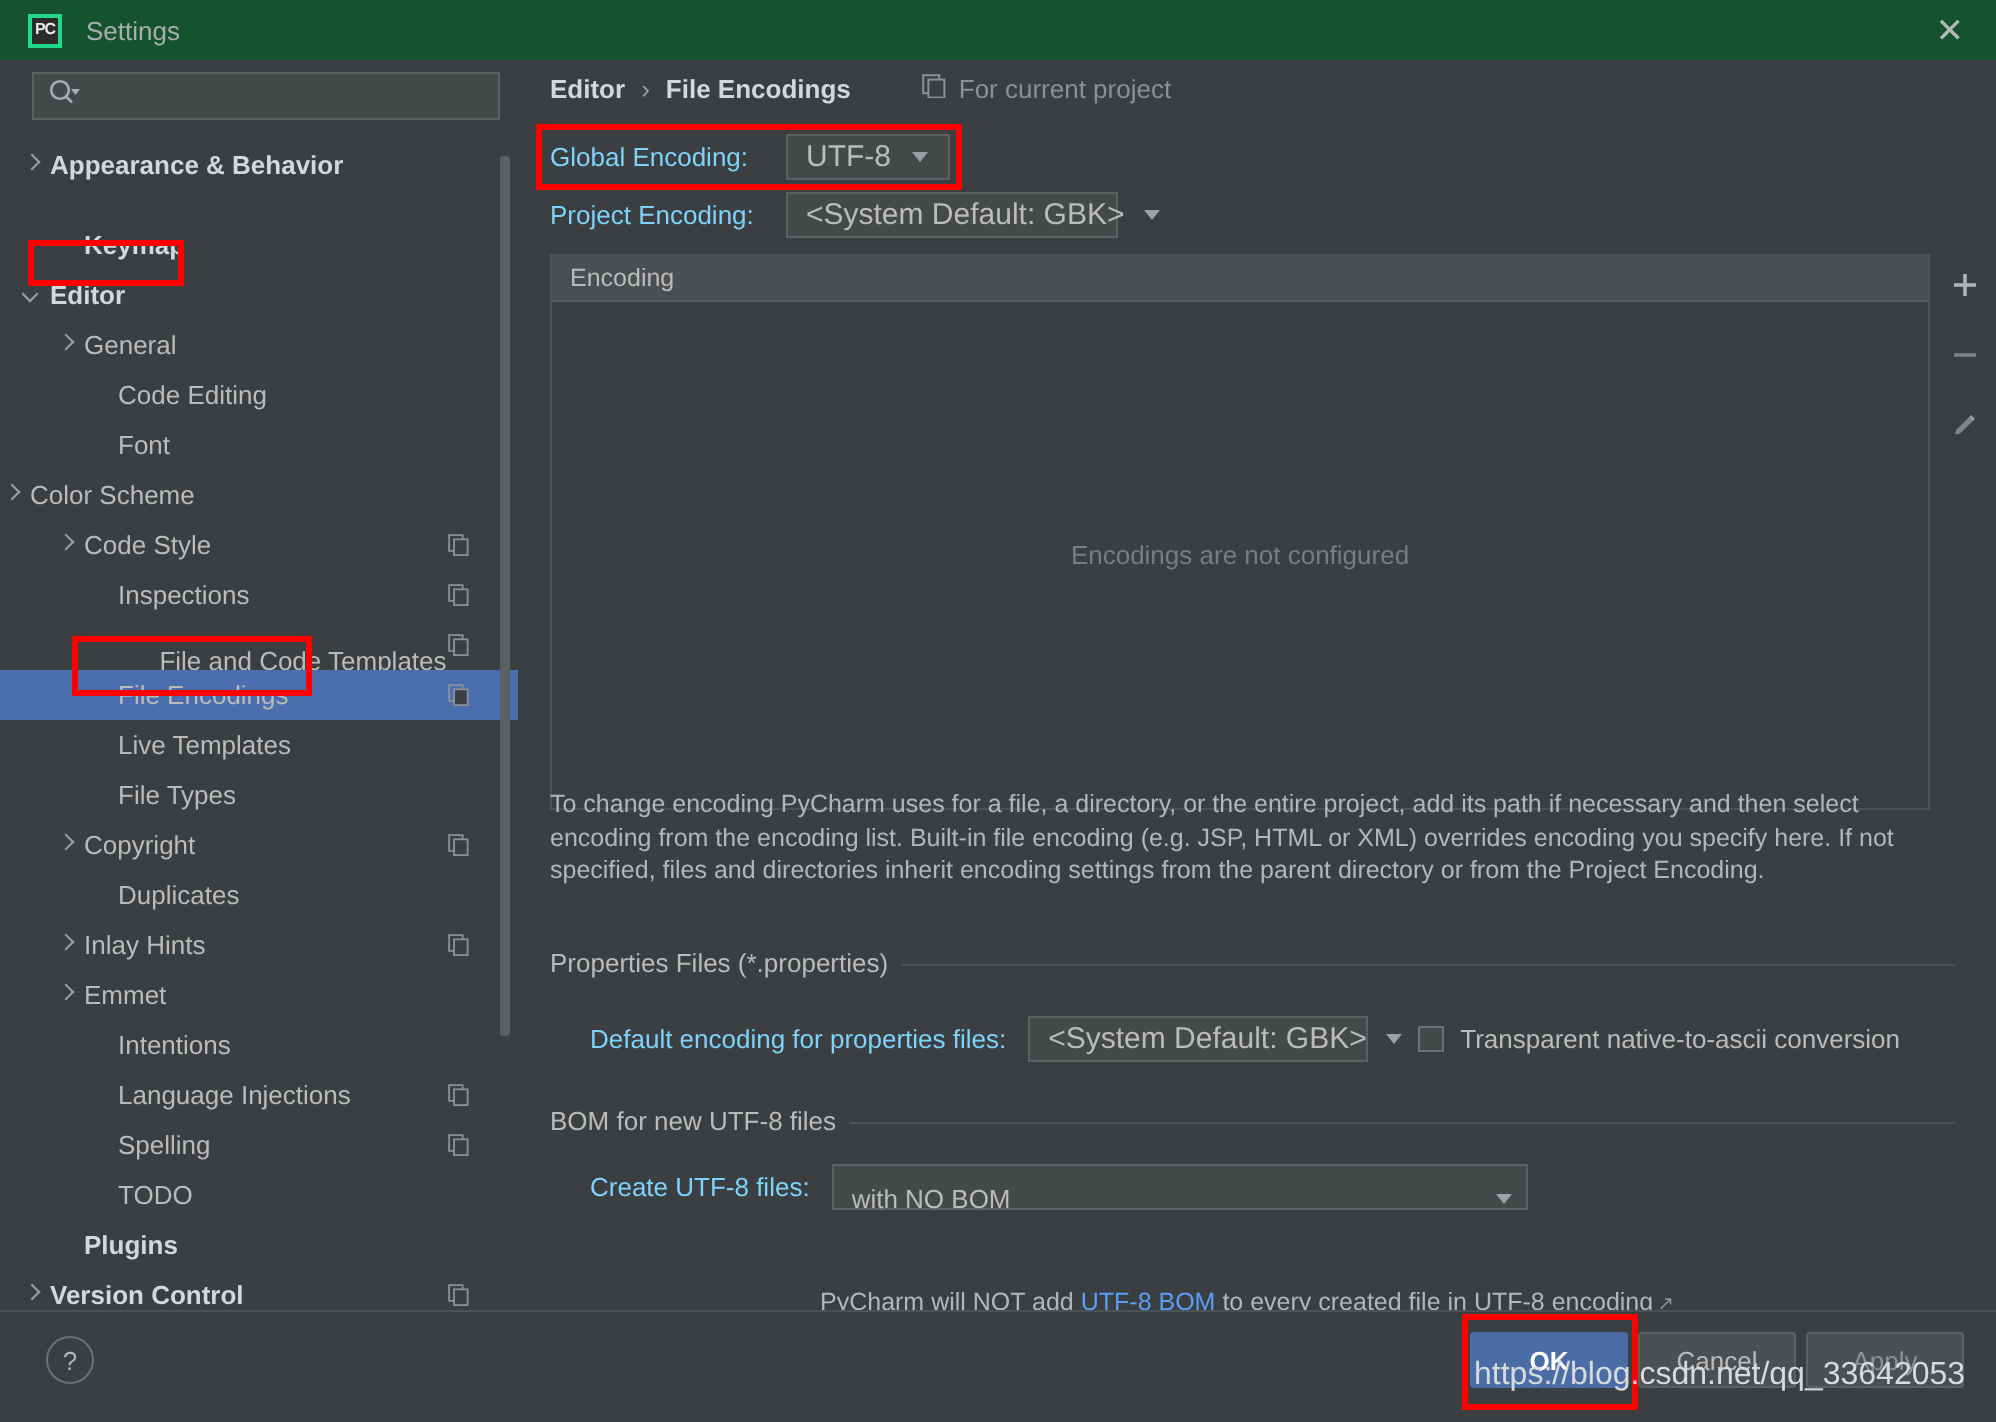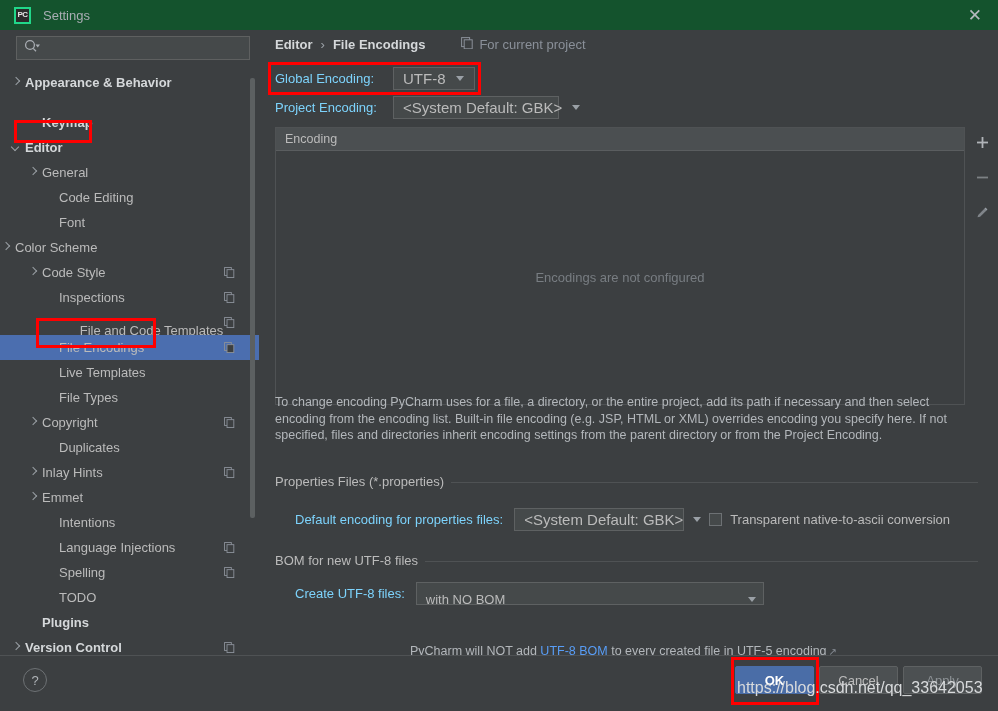--- a/index.html
+++ b/index.html
@@ -525,21 +525,21 @@
 
     <div class="row-field" style="left:36px; top:552px;">
       <span class="lbl" style="margin-right:11px;">Create UTF-8 files:</span>
       <span class="select-long">
         <span>with NO BOM</span>
         <span class="caret"></span>
       </span>
     </div>
 
     <div class="hint">
-      <span>PyCharm will NOT add </span><span class="link">UTF-8 BOM</span><span> to every created file in UTF-5 encoding</span><span class="ext-arrow">↗</span>
+      <span>PyCharm will NOT add </span><span class="link">UTF-8 BOM</span><span> to every created file in UTF-8 encoding</span><span class="ext-arrow">↗</span>
     </div>
 
   </div>
 </div>
 
 <div class="footer"></div>
 <div class="help-btn">?</div>
 <div class="btn ok">OK</div>
 <div class="btn cancel">Cancel</div>
 <div class="btn apply">Apply</div>

